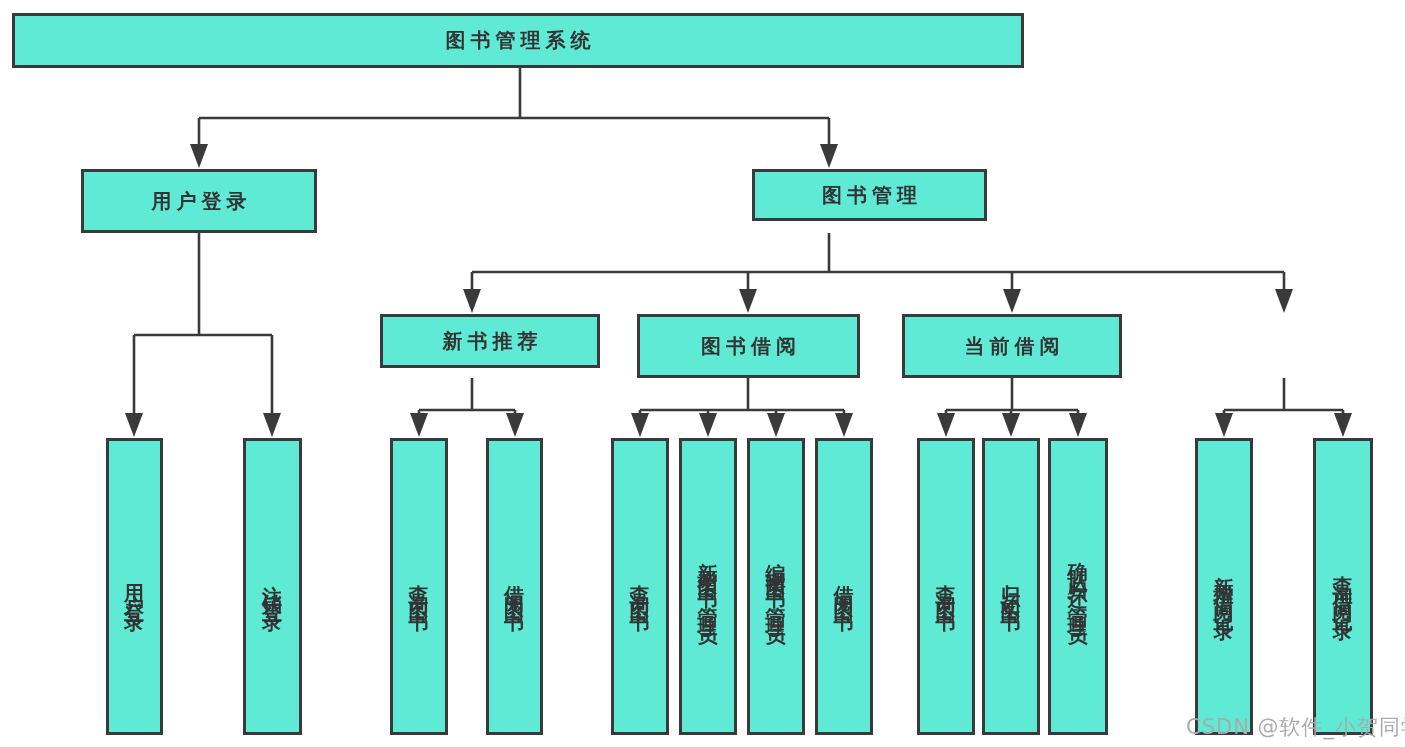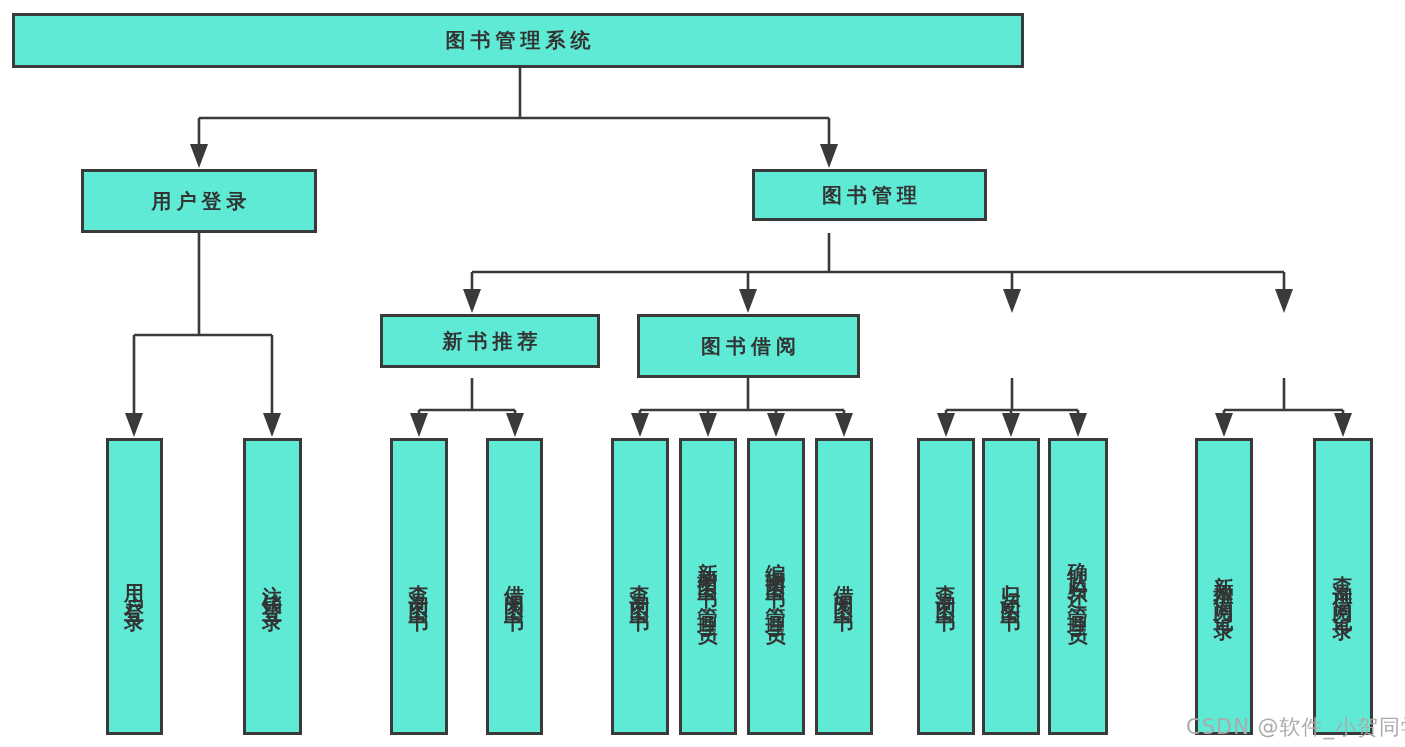--- a/index.html
+++ b/index.html
@@ -87,20 +87,21 @@
     <polygon points="1334,413 1352,413 1343,437"></polygon>
   </svg>
 
   <div class="node" style="left:12px;top:13px;width:1012px;height:55px;">图书管理系统</div>
 
   <div class="node" style="left:81px;top:169px;width:236px;height:64px;">用户登录</div>
   <div class="node" style="left:712px;top:169px;width:235px;height:52px;margin-left:40px;">图书管理</div>
 
   <div class="node" style="left:362px;top:314px;width:220px;height:54px;margin-left:18px;">新书推荐</div>
   <div class="node" style="left:637px;top:314px;width:223px;height:64px;text-align:center;">图书借阅</div>
+  <div class="node" style="left:902px;top:314px;width:220px;height:64px;">当前借阅</div>
 
   <div class="node leaf" style="left:106px;top:438px;width:57px;height:297px;">
     <span>用户登录</span>
   </div>
   <div class="node leaf" style="left:243px;top:438px;width:59px;height:297px;">
     <span>注销登录</span>
   </div>
 
   <div class="node leaf" style="left:390px;top:438px;width:58px;height:297px;">
     <span>查询图书</span>

